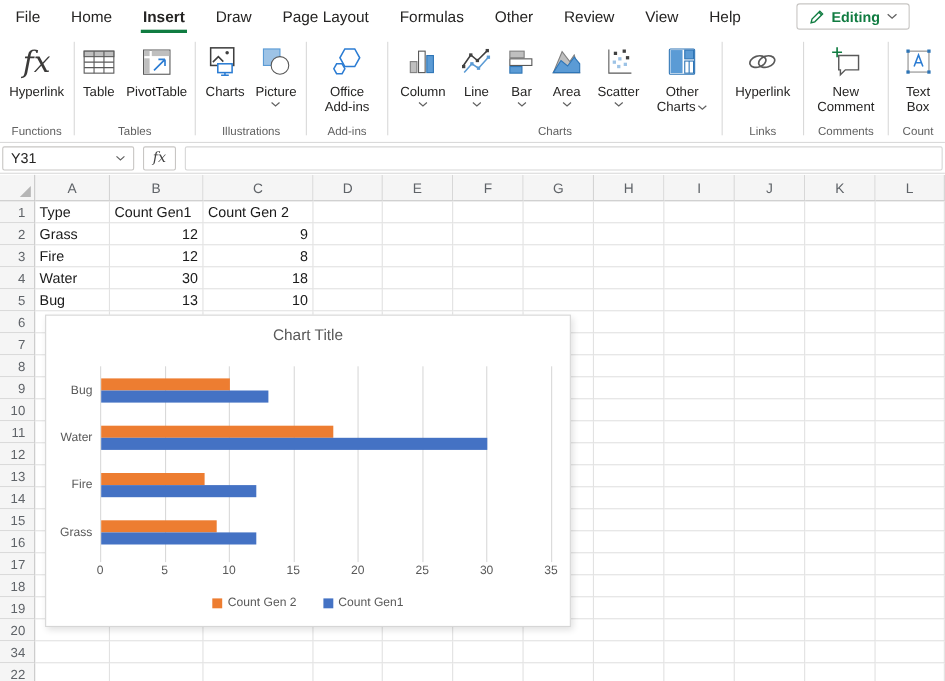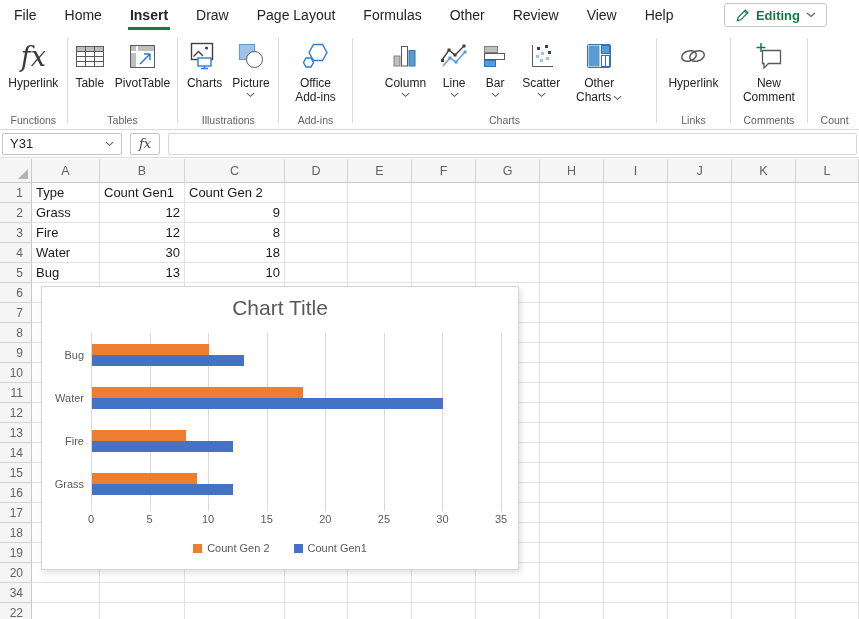--- a/index.html
+++ b/index.html
@@ -46,21 +46,21 @@
     display:flex; align-items:center; justify-content:center; font-size:12.5px; color:#5F6368; }
   .g-rh { width:32px; height:20px; background:#F5F5F5; border-right:1px solid #C9C9C9; border-bottom:1px solid #D4D4D4;
     display:flex; align-items:center; justify-content:flex-end; padding-right:8px; font-size:12px; color:#5F6368; }
   .g-cell { height:20px; border-right:1px solid #E2E2E2; border-bottom:1px solid #E2E2E2; font-size:13px; color:#1A1A1A;
     display:flex; align-items:center; padding:0 4px; overflow:hidden; white-space:nowrap; }
   .g-cell.num { justify-content:flex-end; }
 
   
   #chart { position:absolute; left:41px; top:286px; width:478px; height:284px; background:#fff;
     border:1px solid #D6D6D6; box-shadow:2px 3px 6px rgba(0,0,0,0.12); z-index:5; }
-  .c-title { position:absolute; top:9px; left:0; right:0; text-align:center; font-size:21px; color:#595959; }
+  .c-title { position:absolute; top:9px; left:0; right:0; text-align:center; font-size:14px; color:#595959; }
   .c-grid { position:absolute; width:1px; background:#D9D9D9; }
   .c-tick { position:absolute; width:30px; text-align:center; font-size:11px; color:#595959; }
   .c-cat { position:absolute; left:0; width:42px; display:flex; align-items:center; justify-content:flex-end; font-size:11px; color:#595959; }
   .c-bar { position:absolute; height:11px; }
   .c-legend { position:absolute; left:0; right:0; top:255px; display:flex; justify-content:center; gap:24px; }
   .c-leg-item { display:flex; align-items:center; gap:5px; font-size:11px; color:#595959; }
   .c-swatch { width:9px; height:9px; display:inline-block; }
 </style>
 </head>
 <body>
@@ -227,20 +227,32 @@
                 <rect x="2.5" y="17.5" width="11" height="6" fill="#5B9BD5" stroke="#2E75B6"></rect>
               </svg>
           </span>
           <span class="rlabel">Bar</span>
           <span class="chev"><svg width="9" height="6" viewBox="0 0 10 6">
                 <path d="M1 1l4 3.5L9 1" fill="none" stroke="#616161" stroke-width="1.2"></path>
               </svg></span>
         </div>
         <div class="rbtn">
           <span class="ricon">
+            <svg width="28" height="26" viewBox="0 0 28 26">
+                <path d="M2 23L10 4l7 9 4-6 5 16z" fill="#BFBFBF" stroke="#808080"></path>
+                <path d="M2 23l7-11 6 5 6-8 5 6v8z" fill="#5B9BD5" stroke="#2E75B6"></path>
+              </svg>
+          </span>
+          <span class="rlabel">Area</span>
+          <span class="chev"><svg width="9" height="6" viewBox="0 0 10 6">
+                <path d="M1 1l4 3.5L9 1" fill="none" stroke="#616161" stroke-width="1.2"></path>
+              </svg></span>
+        </div>
+        <div class="rbtn">
+          <span class="ricon">
             <svg width="26" height="26" viewBox="0 0 26 26">
                 <path d="M4.5 2v21.5H25" fill="none" stroke="#595959"></path>
                 <rect x="9" y="4" width="3" height="3" fill="#404040"></rect>
                 <rect x="17" y="2" width="3" height="3" fill="#404040"></rect>
                 <rect x="20" y="8" width="3" height="3" fill="#404040"></rect>
                 <rect x="8" y="12" width="3" height="3" fill="#9DC3E6"></rect>
                 <rect x="13" y="9" width="3" height="3" fill="#9DC3E6"></rect>
                 <rect x="12" y="16" width="3" height="3" fill="#9DC3E6"></rect>
                 <rect x="18" y="14" width="3" height="3" fill="#9DC3E6"></rect>
               </svg>
@@ -297,20 +309,37 @@
               </svg>
           </span>
           <span class="rlabel wrap" style="width:62px">New Comment</span>
         </div>
       </div>
       <div class="rgroup-label">Comments</div>
     </div>
     <div class="rsep"></div>
 
     <div class="rgroup" style="width:50px">
+      <div class="rbuttons">
+        <div class="rbtn">
+          <span class="ricon">
+            <svg width="28" height="28" viewBox="0 0 28 28">
+                <rect x="4.5" y="4.5" width="19" height="19" fill="#fff" stroke="#8C8C8C"></rect>
+                <path d="M10 18.5L14 8l4 10.5M11.3 15h5.4" fill="none" stroke="#2B7CD3" stroke-width="1.4"></path>
+                <g fill="#2E75B6">
+                  <rect x="3" y="3" width="3" height="3"></rect>
+                  <rect x="22" y="3" width="3" height="3"></rect>
+                  <rect x="3" y="22" width="3" height="3"></rect>
+                  <rect x="22" y="22" width="3" height="3"></rect>
+                </g>
+              </svg>
+          </span>
+          <span class="rlabel wrap" style="width:34px">Text Box</span>
+        </div>
+      </div>
       <div class="rgroup-label">Count</div>
     </div>
   </div>
 
   <div class="fbar">
     <div class="namebox">
       <span>Y31</span>
       <span style="line-height:0"><svg width="9" height="6" viewBox="0 0 10 6">
             <path d="M1 1l4 3.5L9 1" fill="none" stroke="#616161" stroke-width="1.2"></path>
           </svg></span>

